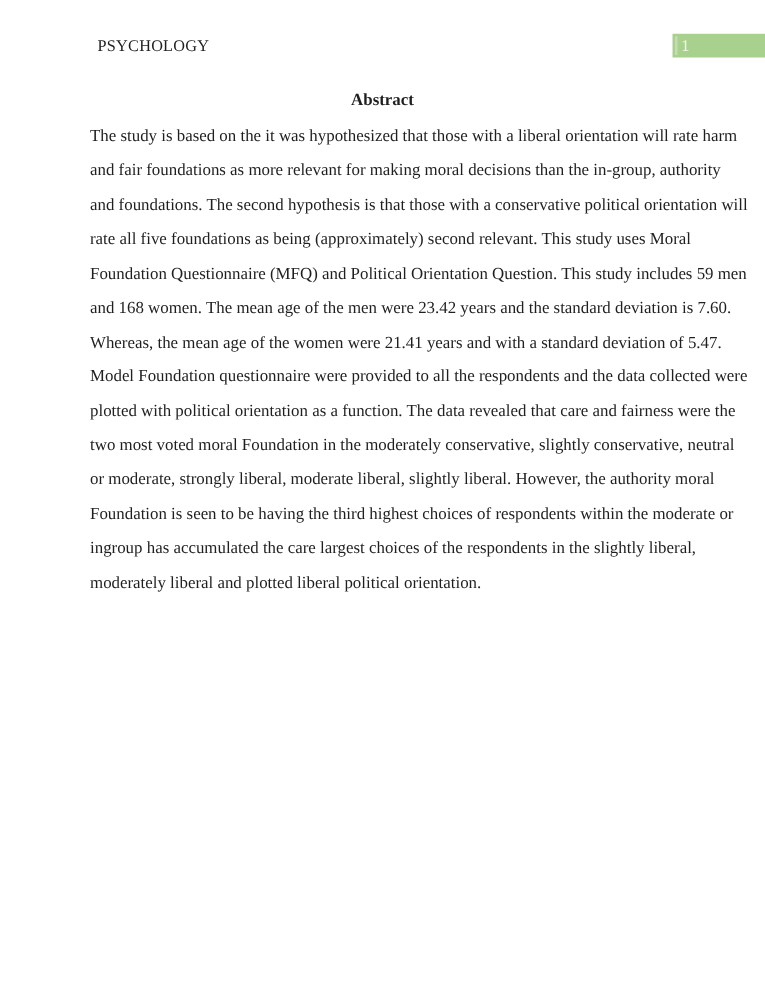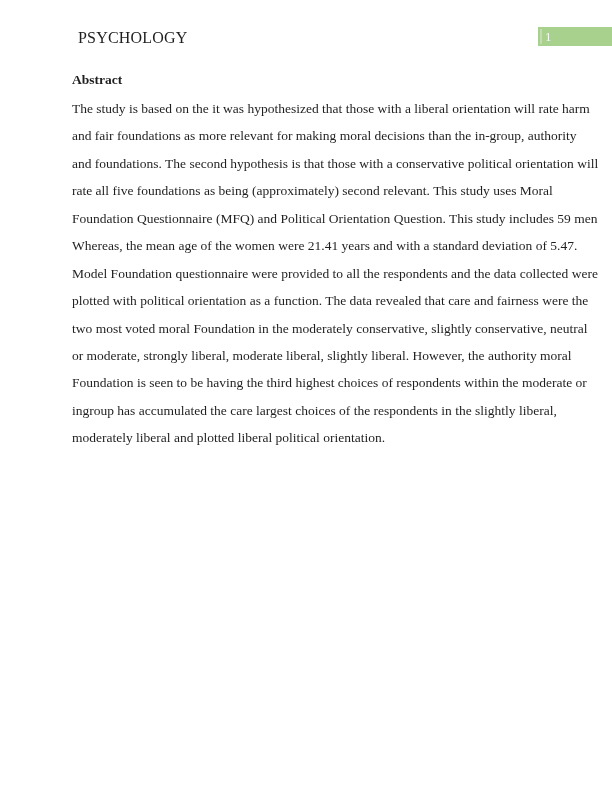--- a/index.html
+++ b/index.html
@@ -13,21 +13,21 @@
     height: 792px;
     background: #ffffff;
     font-family: "Liberation Serif", "DejaVu Serif", serif;
     color: #1f1f1f;
     overflow: hidden;
   }
   .running-head {
     position: absolute;
     top: 29px;
     left: 78px;
-    font-size: 16px;
+    font-size: 13px;
     letter-spacing: 0.2px;
     white-space: nowrap;
   }
   .page-number-highlight {
     position: absolute;
     top: 27px;
     right: 0;
     width: 74px;
     height: 19px;
     background: #a9d18e;
@@ -44,20 +44,21 @@
     color: #f4f6f2;
     font-size: 13px;
     padding-left: 3px;
     line-height: 19px;
   }
   .abstract-title {
     position: absolute;
     top: 72px;
     left: 72px;
     width: 468px;
+    text-align: center;
     font-weight: bold;
     font-size: 13.5px;
   }
   .abstract-body {
     position: absolute;
     top: 95px;
     left: 72px;
     width: 480px;
     font-size: 13.5px;
     font-family: Liberation Serif, serif;
@@ -81,20 +82,21 @@
   </div>
 
   <div class="abstract-title">Abstract</div>
 
   <div class="abstract-body">
     <div class="abstract-line">The study is based on the it was hypothesized that those with a liberal orientation will rate harm</div>
     <div class="abstract-line">and fair foundations as more relevant for making moral decisions than the in-group, authority</div>
     <div class="abstract-line">and foundations. The second hypothesis is that those with a conservative political orientation will</div>
     <div class="abstract-line">rate all five foundations as being (approximately) second relevant. This study uses Moral</div>
     <div class="abstract-line">Foundation Questionnaire (MFQ) and Political Orientation Question. This study includes 59 men</div>
+    <div class="abstract-line">and 168 women. The mean age of the men were 23.42 years and the standard deviation is 7.60.</div>
     <div class="abstract-line">Whereas, the mean age of the women were 21.41 years and with a standard deviation of 5.47.</div>
     <div class="abstract-line">Model Foundation questionnaire were provided to all the respondents and the data collected were</div>
     <div class="abstract-line">plotted with political orientation as a function. The data revealed that care and fairness were the</div>
     <div class="abstract-line">two most voted moral Foundation in the moderately conservative, slightly conservative, neutral</div>
     <div class="abstract-line">or moderate, strongly liberal, moderate liberal, slightly liberal. However, the authority moral</div>
     <div class="abstract-line">Foundation is seen to be having the third highest choices of respondents within the moderate or</div>
     <div class="abstract-line">ingroup has accumulated the care largest choices of the respondents in the slightly liberal,</div>
     <div class="abstract-line">moderately liberal and plotted liberal political orientation.</div>
   </div>
 

